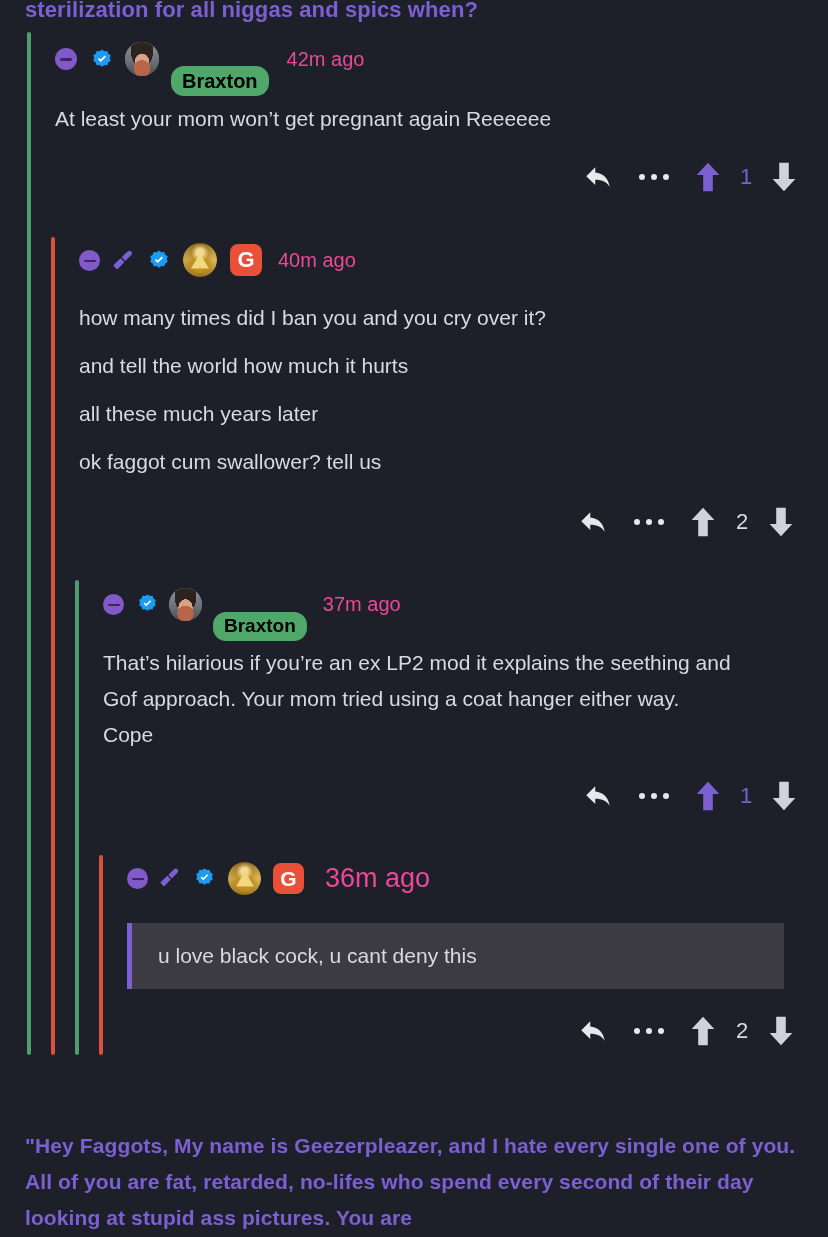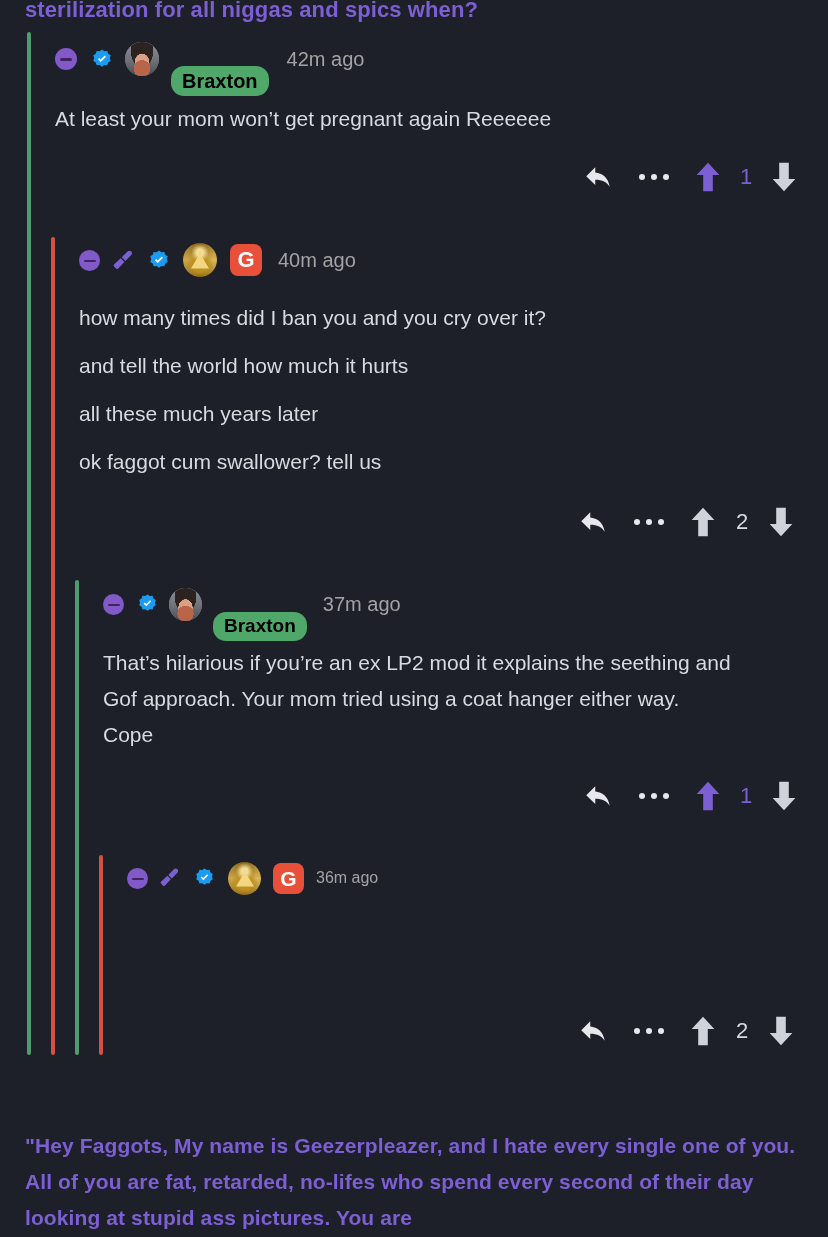--- a/index.html
+++ b/index.html
@@ -80,21 +80,21 @@
     background: #e8503a; color: #fff;
     display: flex; align-items: center; justify-content: center;
     font-weight: bold; line-height: 1;
   }
   
   .username-pill {
     background: #4fa86a; color: #000000;
     font-weight: bold; border-radius: 13px;
     display: flex; align-items: center; margin-top: 44px;
   }
-  .timestamp { color: #a3a3a3; }
+  .timestamp { color: #ec4899; }
 
   
   .c-body { color: #d7dade; }
   .c-body p { margin: 0; }
 
   
   .quote {
     background: #3b3b41;
     border-left: 5px solid #7d5fd4;
     color: #d7dade;
@@ -284,23 +284,26 @@
       <div class="verified-icon">
         <svg width="21" height="21" viewBox="0 0 24 24">
           <path fill="#1c9cf0" d="M12 1.6l2.6 1.9 3.2-.3 1 3 2.7 1.7-1 3.1 1 3.1-2.7 1.7-1 3-3.2-.3L12 20.4l-2.6-1.9-3.2.3-1-3-2.7-1.7 1-3.1-1-3.1 2.7-1.7 1-3 3.2.3z"></path>
           <path fill="#fff" d="M10.6 15.2l-3-3 1.3-1.3 1.7 1.7 4.4-4.4 1.3 1.3z"></path>
         </svg>
       </div>
       <div class="avatar masonic" style="width:33px; height:33px;"></div>
       <div class="g-badge" style="width:31px; height:31px; border-radius:8px; font-size:21px;">
         <span>G</span>
       </div>
-      <div class="timestamp" style="font-size:16px; margin-left:0;">36m ago</div>
-    </div>
-
+      <div class="timestamp" style="font-size:27px; margin-left:9px;">36m ago</div>
+    </div>
+
+    <div class="quote" style="margin-top:31px; width:657px; height:66px; padding-left:26px; font-size:21px;">
+      <span>u love black cock, u cant deny this</span>
+    </div>
   </div>
 
   <div class="actions" style="left:570px; top:1012px; width:245px; height:38px;">
     <div class="act reply-icon" style="width:48px;">
       <svg width="30" height="28" viewBox="0 0 24 22">
           <path d="M9 3.2v4.1C14.6 7.8 19.2 11 20.6 18.8c-2.3-3.6-5.9-5.6-11.6-5.6v4.2L1.8 10.3z"></path>
         </svg>
     </div>
     <div class="act dots" style="width:62px;">
       <i></i>

